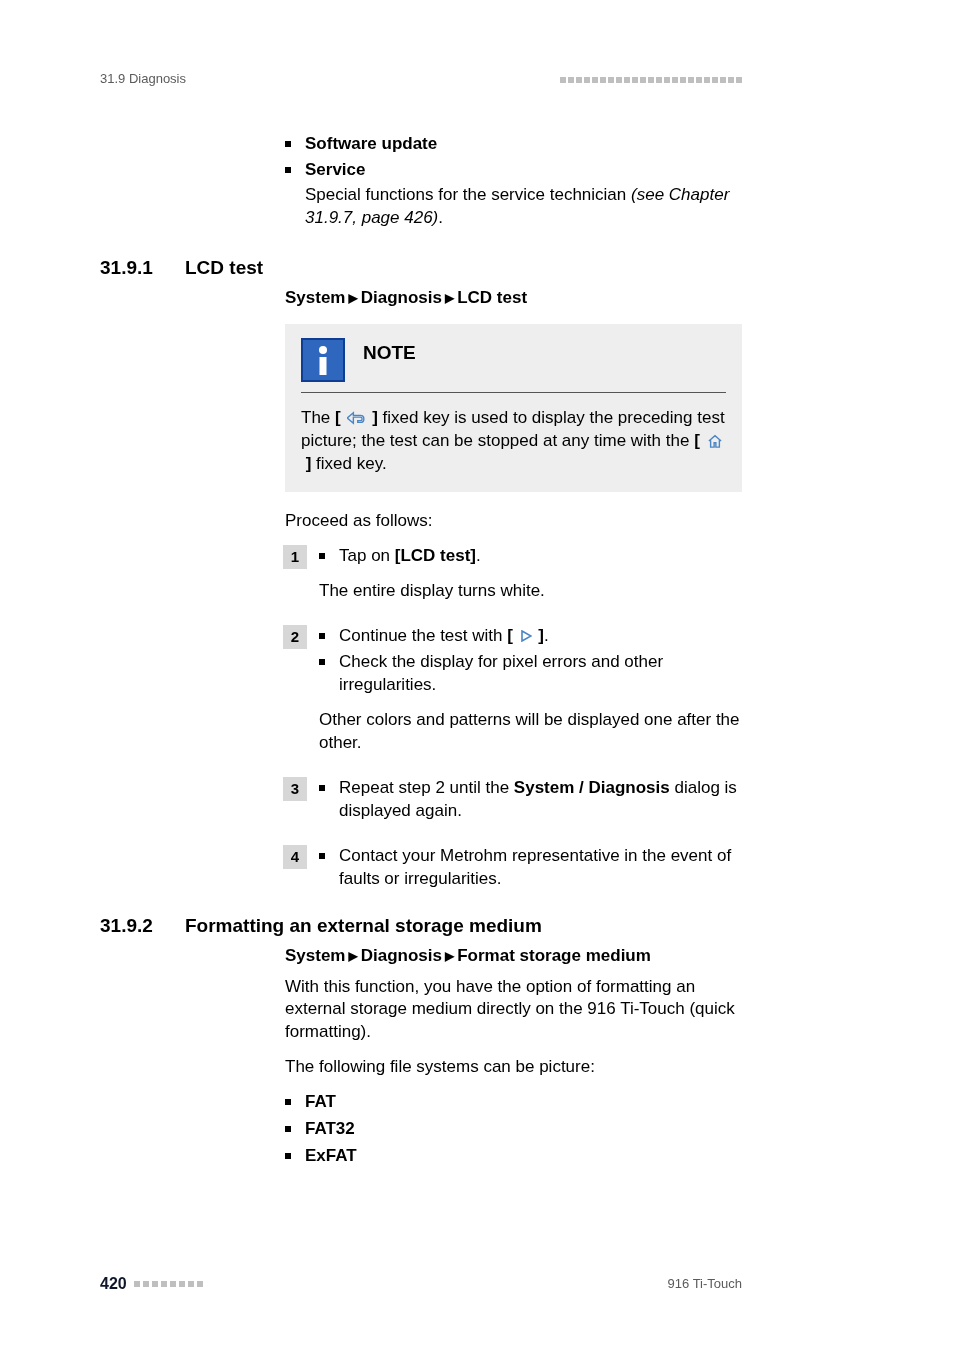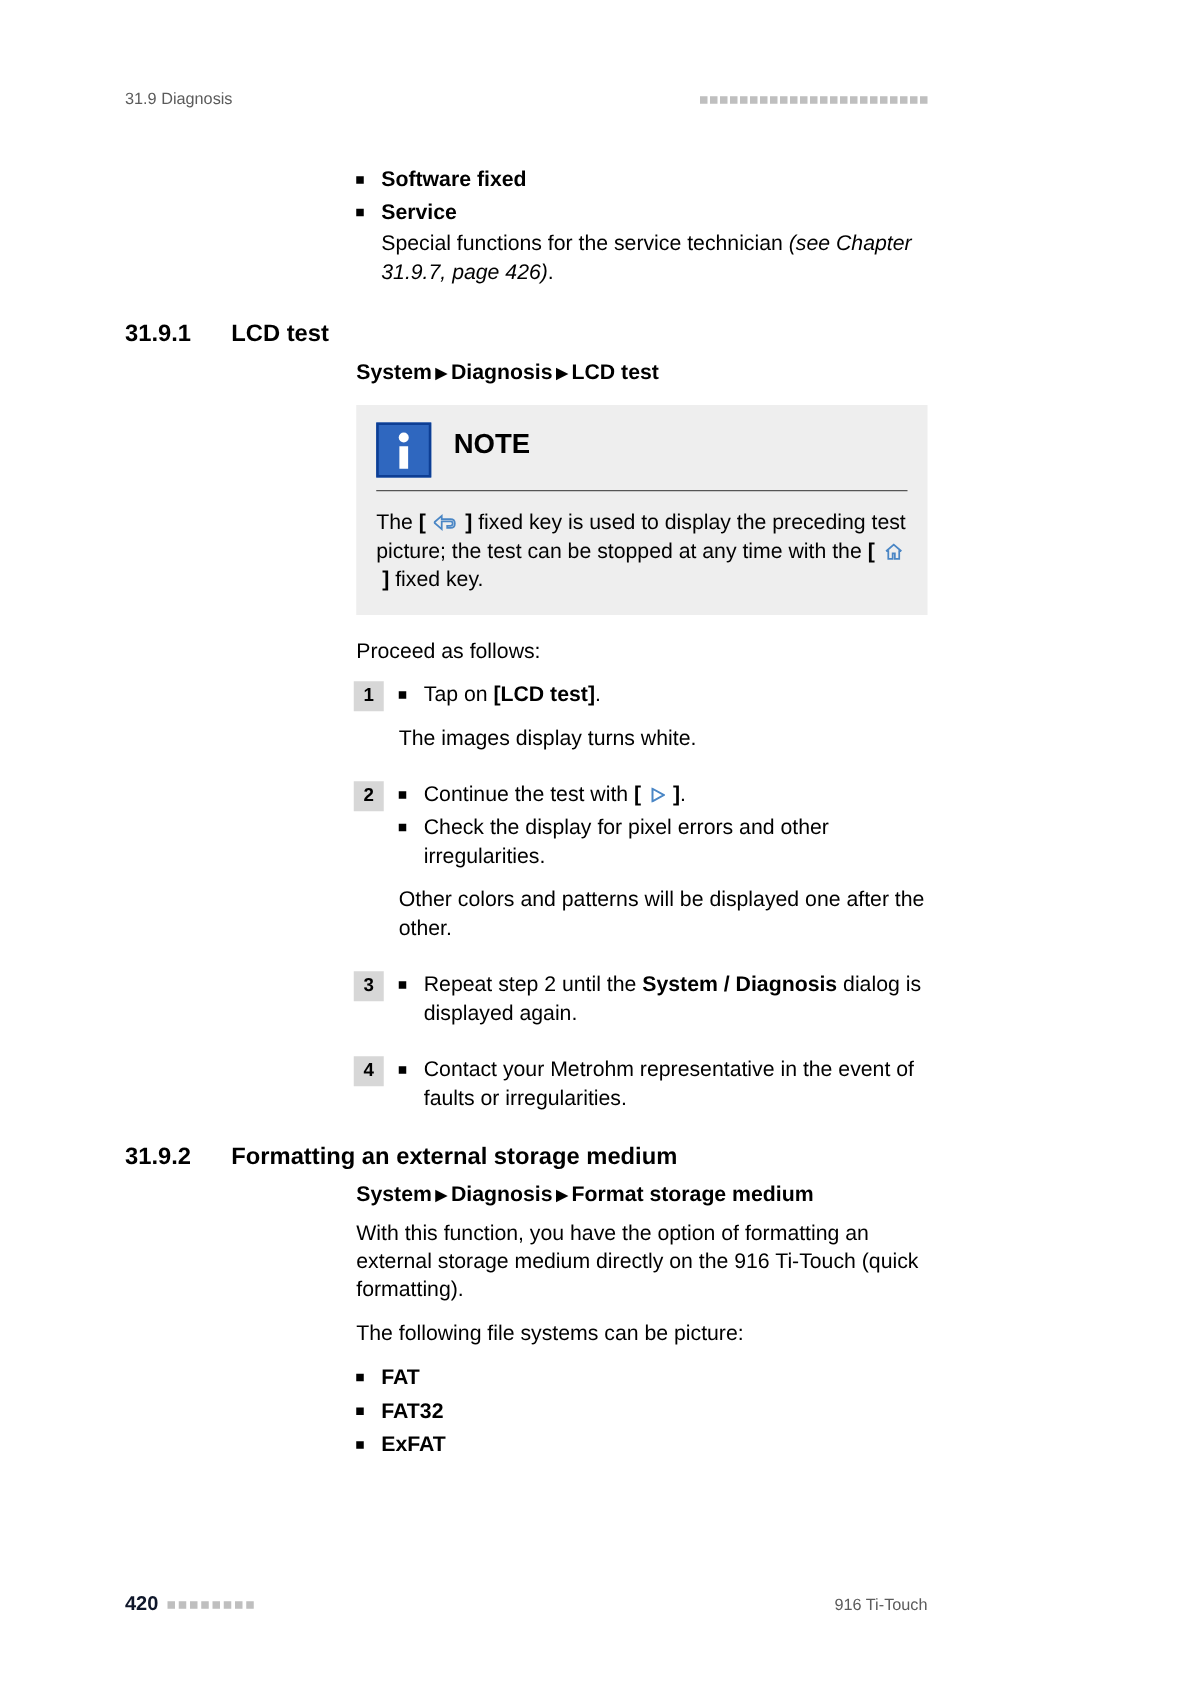--- a/index.html
+++ b/index.html
@@ -134,21 +134,21 @@
     position: absolute;
     top: 17px;
     left: 50%;
     transform: translateX(-50%);
     width: 7px;
     height: 18px;
     background: #fff;
   }
   .note-title {
     font-weight: 800;
-    font-size: 22px;
+    font-size: 19px;
     position: absolute;
     left: 62px;
     top: 2px;
   }
 
   .inline-icon {
     display: inline-block;
     vertical-align: middle;
     margin: 0 2px;
   }
@@ -216,21 +216,21 @@
     <span class="dots">
       <span class="sq"></span><span class="sq"></span><span class="sq"></span><span class="sq"></span><span class="sq"></span><span class="sq"></span><span class="sq"></span><span class="sq"></span><span class="sq"></span><span class="sq"></span><span class="sq"></span><span class="sq"></span><span class="sq"></span><span class="sq"></span><span class="sq"></span><span class="sq"></span><span class="sq"></span><span class="sq"></span><span class="sq"></span><span class="sq"></span><span class="sq"></span><span class="sq"></span><span class="sq"></span>
     </span>
   </div>
 
   <div class="content">
 
     <div class="body-col">
       <ul class="bullets">
         <li>
-          <span class="bold">Software fixed</span>
+          <span class="bold">Software update</span>
         </li>
         <li>
           <span class="bold">Service</span>
           <div class="li-body">
             <span>Special functions for the service technician </span><span class="italic">(see Chapter 31.9.7, page 426)</span><span>.</span>
           </div>
         </li>
       </ul>
     </div>
 
@@ -264,21 +264,21 @@
 
       <div class="para">Proceed as follows:</div>
 
       <div class="step">
         <div class="step-num">1</div>
         <ul class="bullets">
           <li>
             <span>Tap on </span><span class="bold">[LCD test]</span><span>.</span>
           </li>
         </ul>
-        <div class="result">The images display turns white.</div>
+        <div class="result">The entire display turns white.</div>
       </div>
 
       <div class="step">
         <div class="step-num">2</div>
         <ul class="bullets">
           <li>
             <span>Continue the test with </span><span class="bold">[&nbsp;<svg class="inline-icon" width="12" height="12" viewBox="0 0 12 12">
                   <path d="M2 1 L11 6 L2 11 Z" fill="none" stroke="#4a86c5" stroke-width="1.6"></path>
                 </svg>&nbsp;]</span><span>.</span>
           </li>

